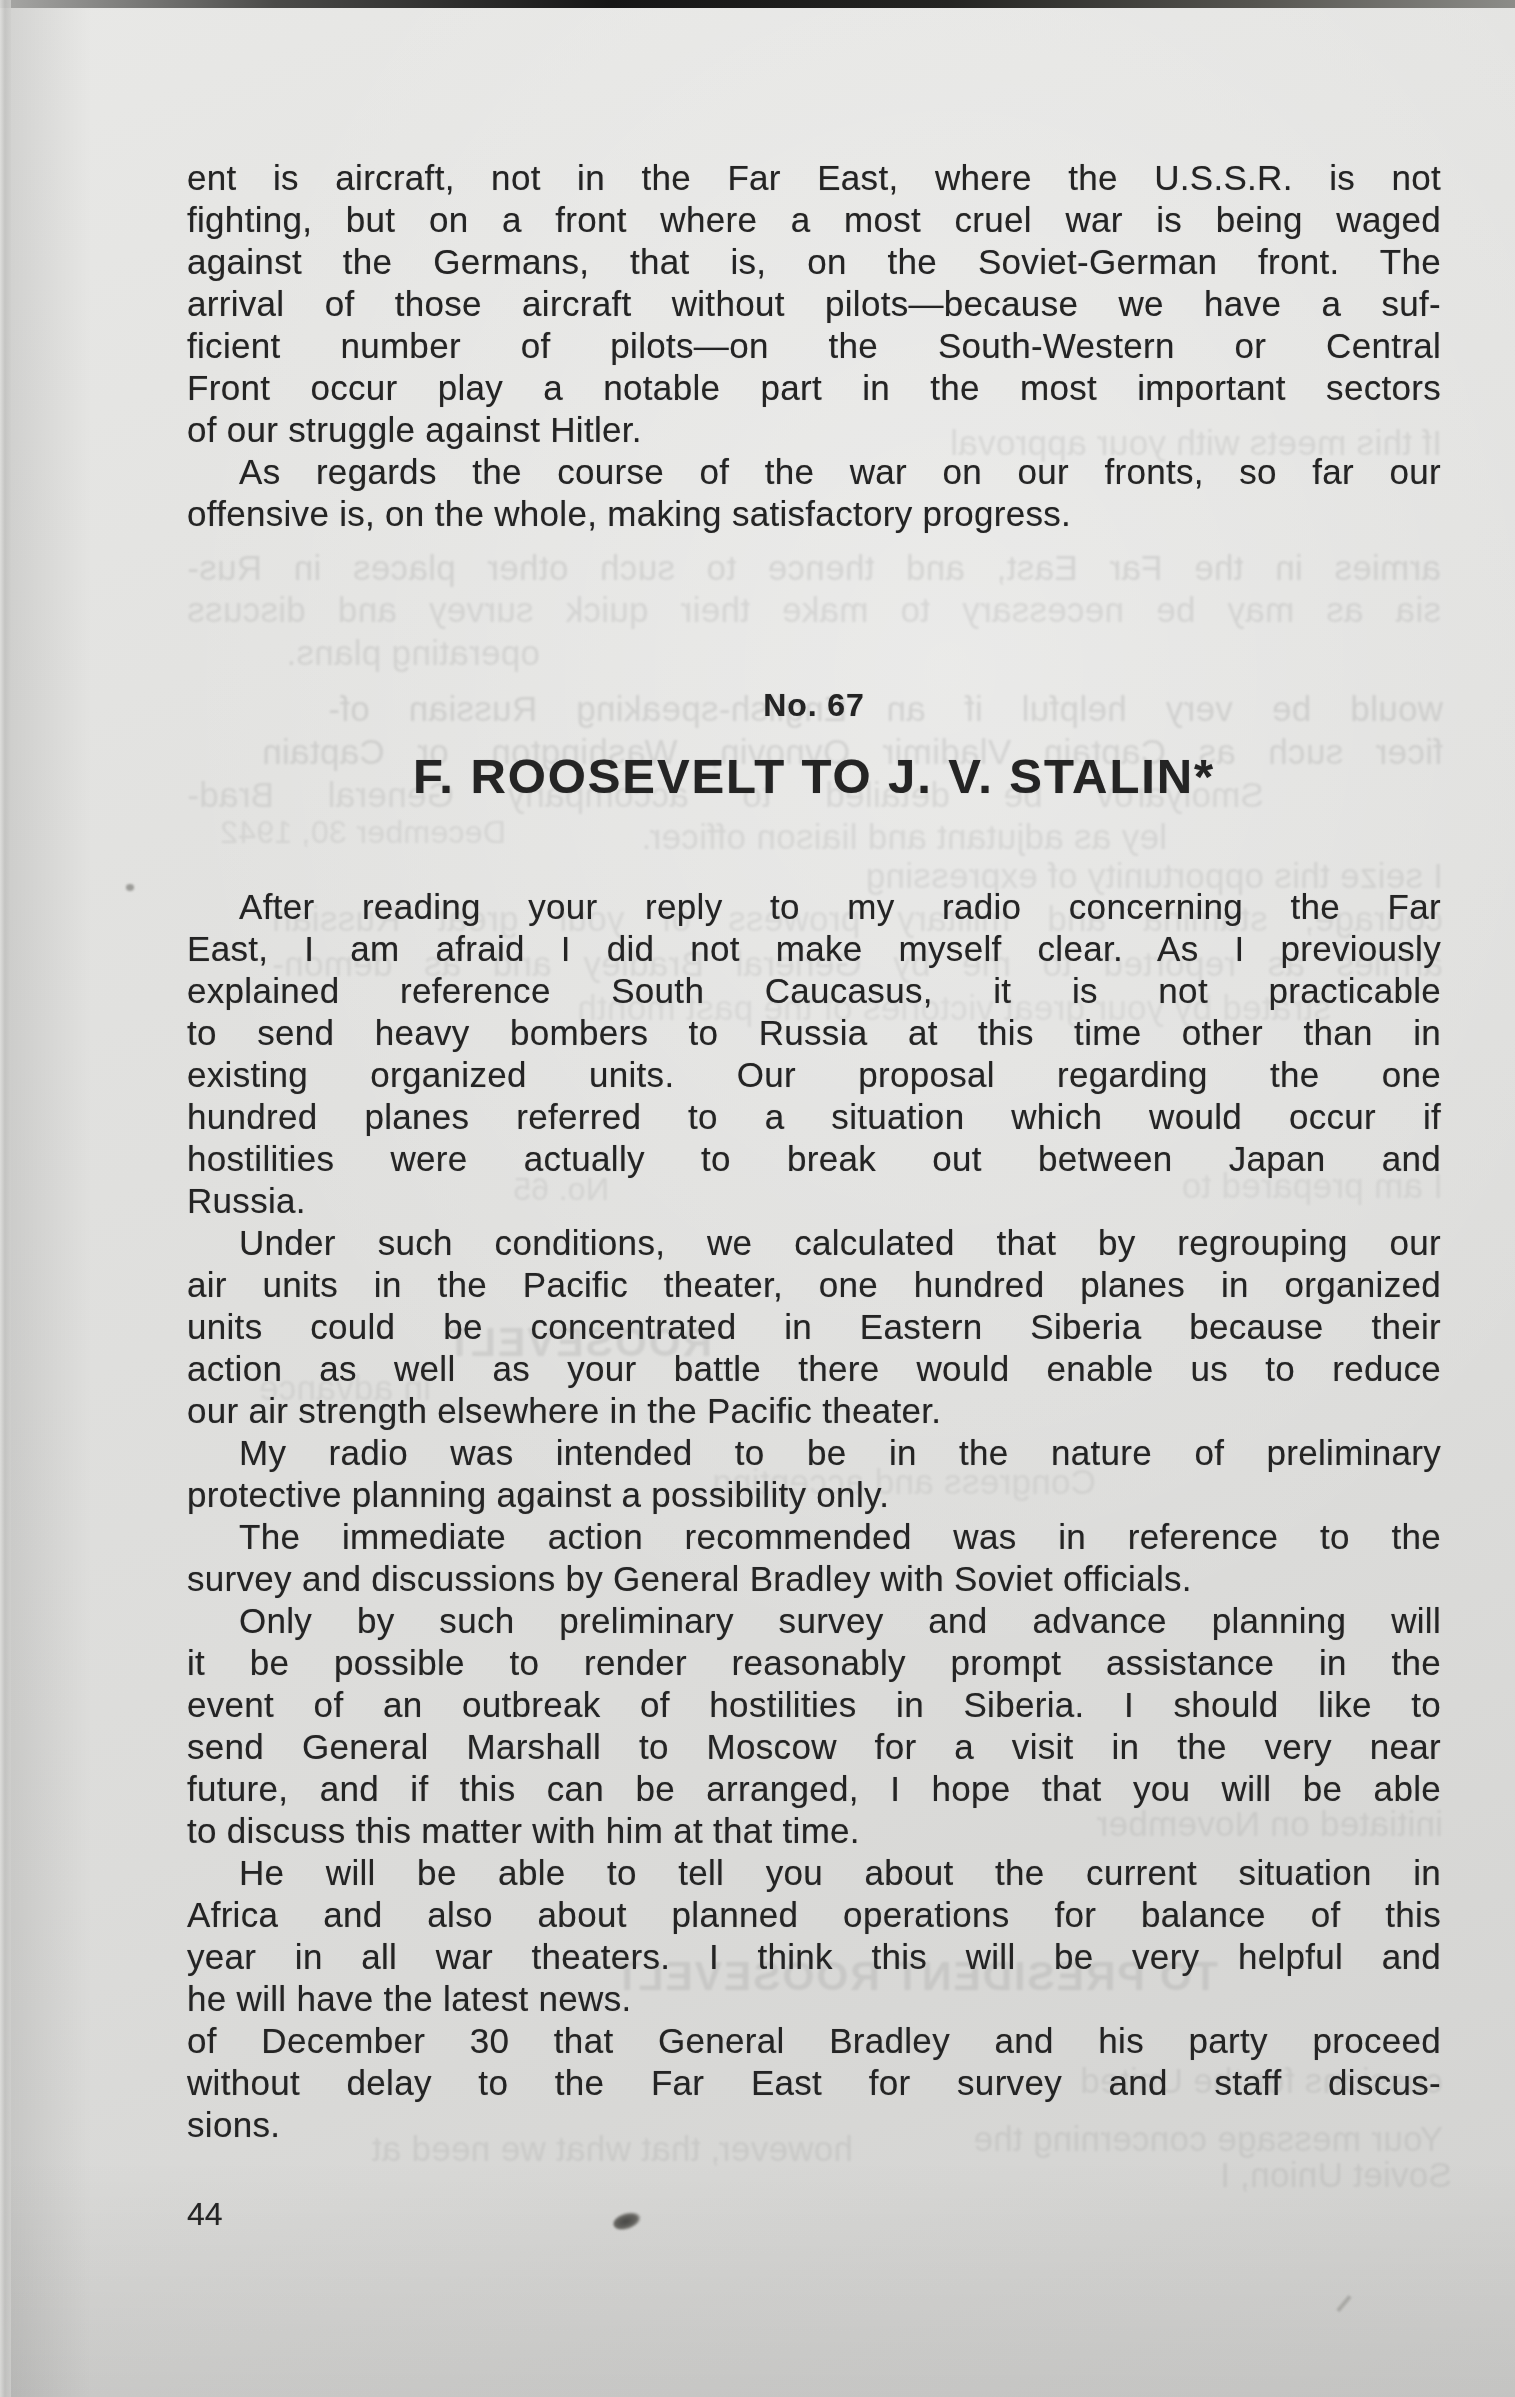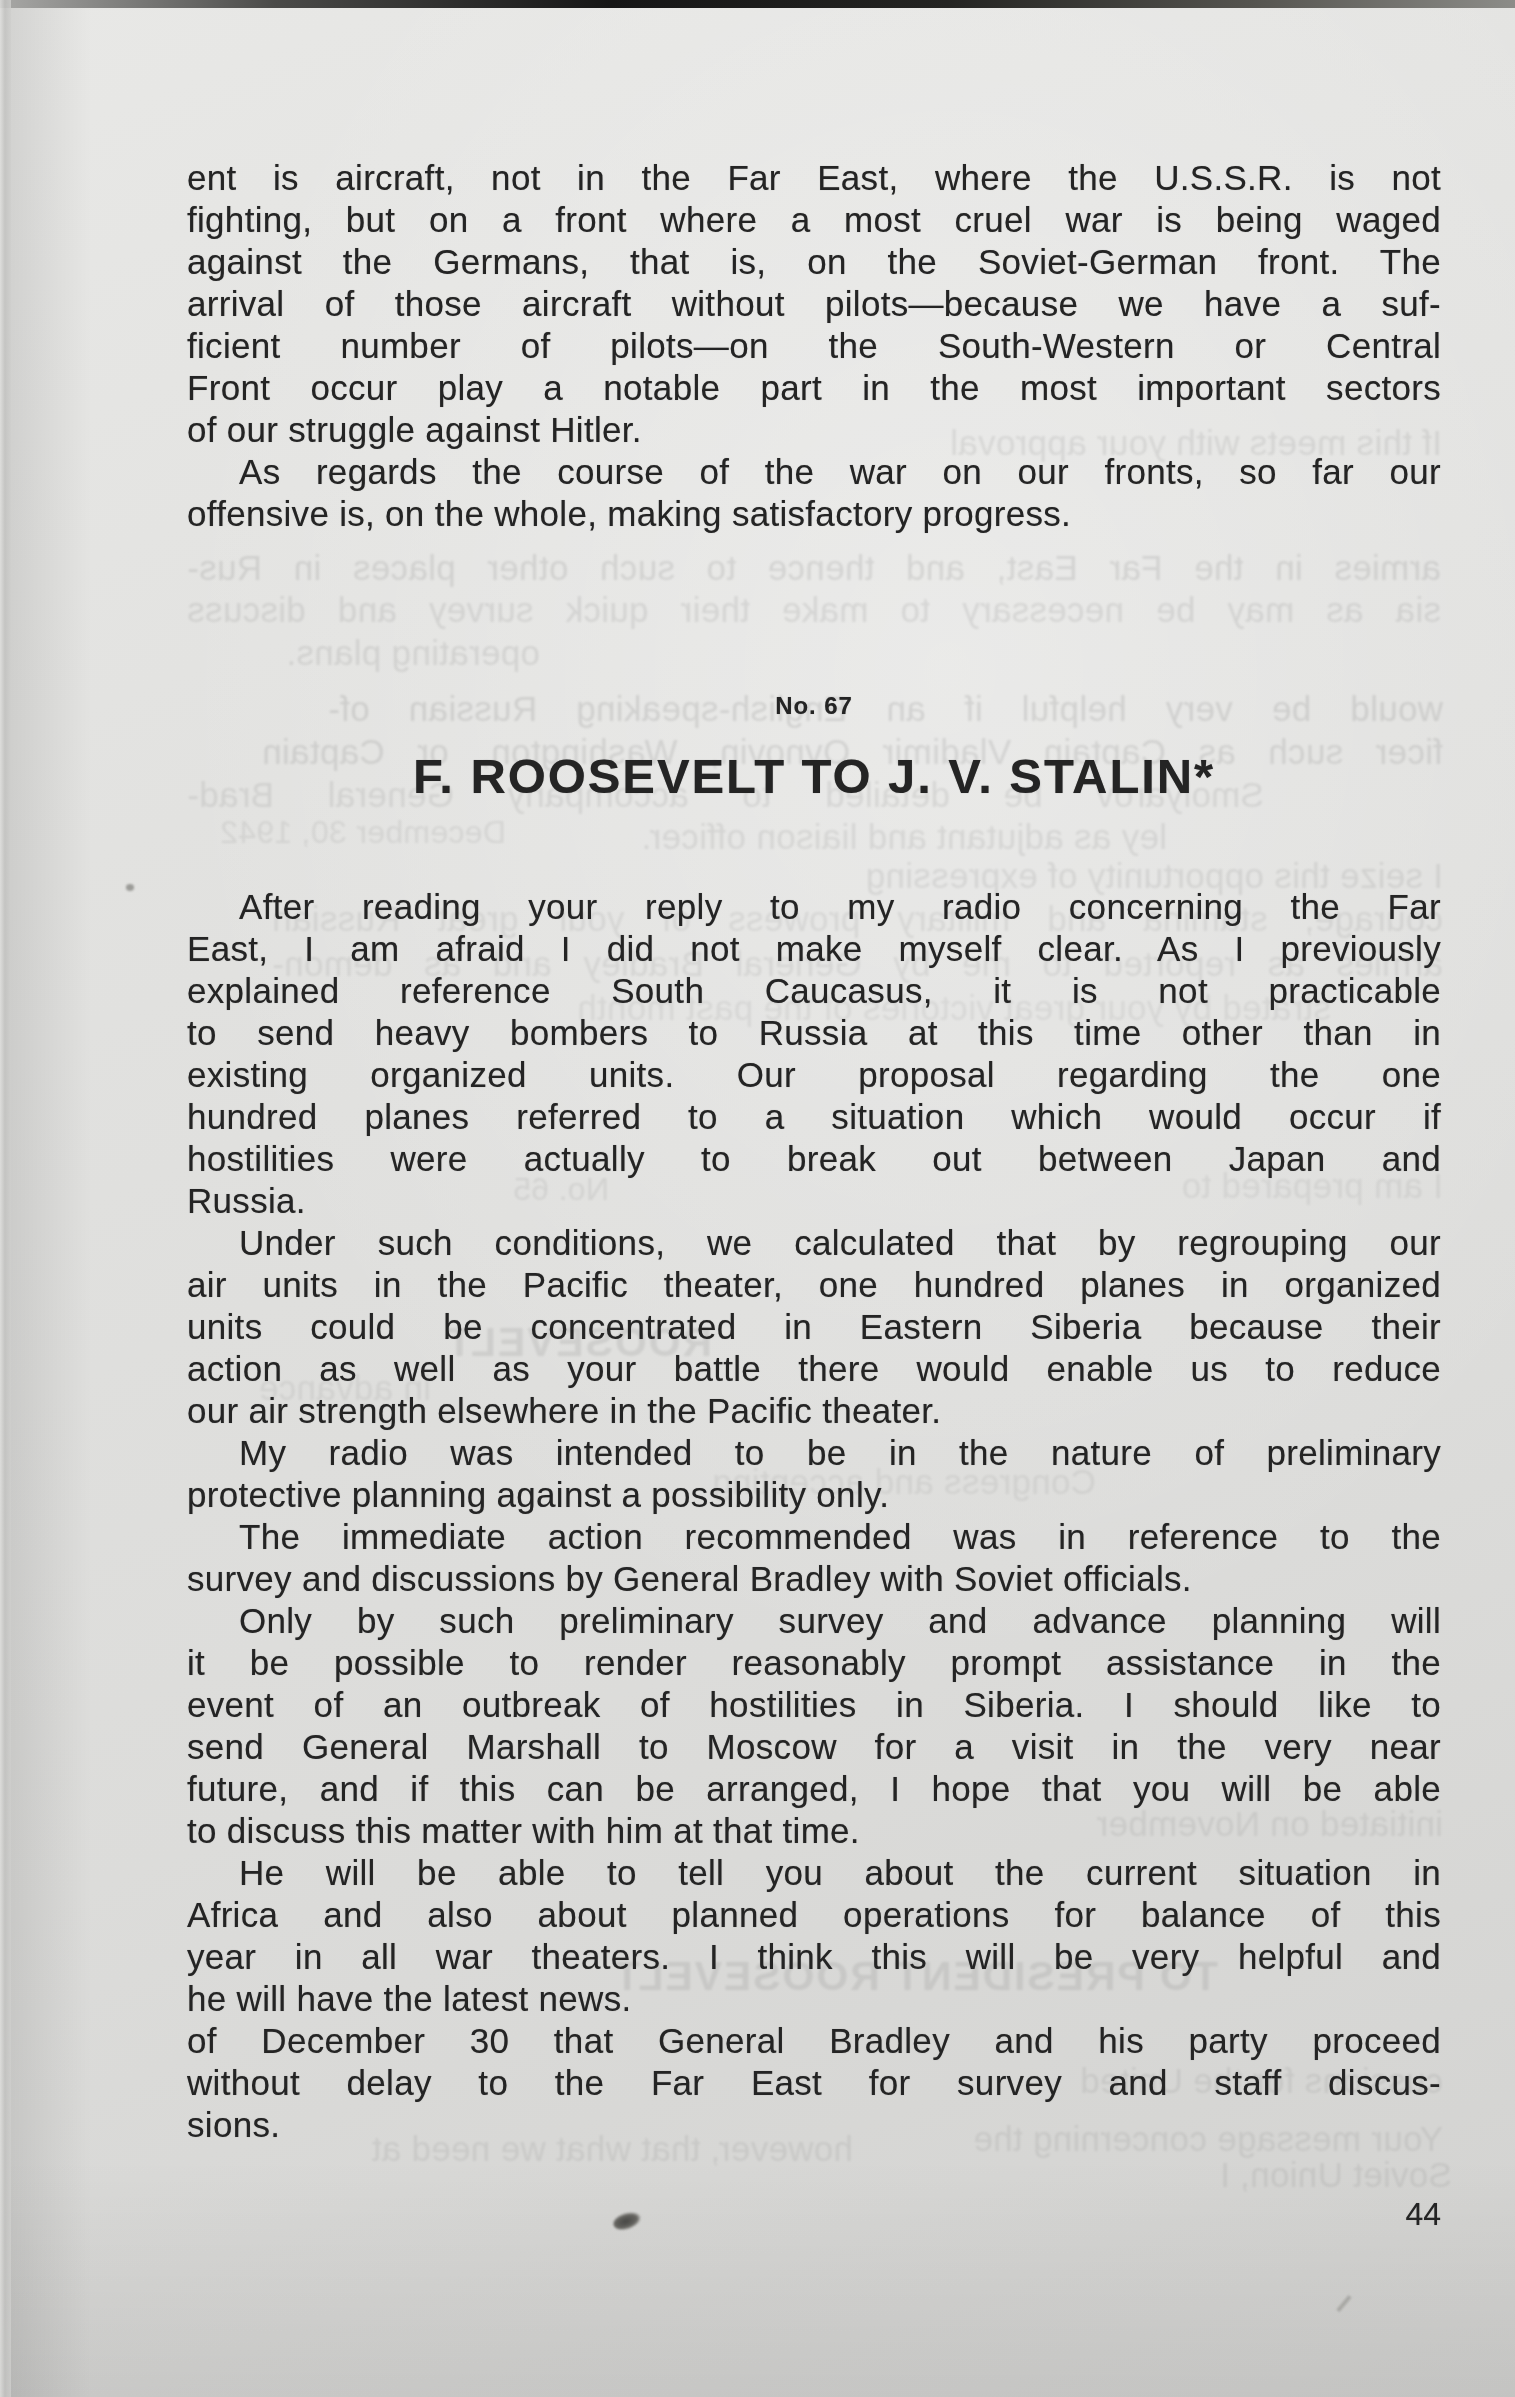--- a/index.html
+++ b/index.html
@@ -36,33 +36,33 @@
   .line {
     font-size:35px; line-height:42px; height:42px;
     letter-spacing:0.3px;
     text-align:justify; text-align-last:justify;
     text-shadow:0 0 0.9px rgba(20,20,20,0.35);
   }
   .line.last { text-align-last:left; }
   .line.indent { text-indent:52px; }
   .doc-number {
     margin-top:148px;
-    font-size:24px; line-height:45px; font-weight:bold;
+    font-size:32px; line-height:45px; font-weight:bold;
     text-align:center; letter-spacing:0.9px;
     text-shadow:0 0 0.9px rgba(20,20,20,0.35);
   }
   .doc-title {
     margin-top:22.5px; margin-bottom:84px;
     font-size:49px; line-height:51px; font-weight:bold;
     text-align:center; letter-spacing:1.9px;
     text-shadow:0 0 0.9px rgba(20,20,20,0.4);
   }
   .page-number {
     position:absolute; left:187px; top:2196px; width:1254px;
-    text-align:right; font-size:32px; line-height:37px;
+    text-align:left; font-size:32px; line-height:37px;
     text-shadow:0 0 0.9px rgba(20,20,20,0.3);
   }
   .ghost-layer { position:absolute; inset:0; pointer-events:none; }
   .ghost {
     position:absolute;
     transform:scaleX(-1);
     filter:blur(1.2px);
     color:#3a3a3a;
     line-height:1.15;
     white-space:nowrap;

